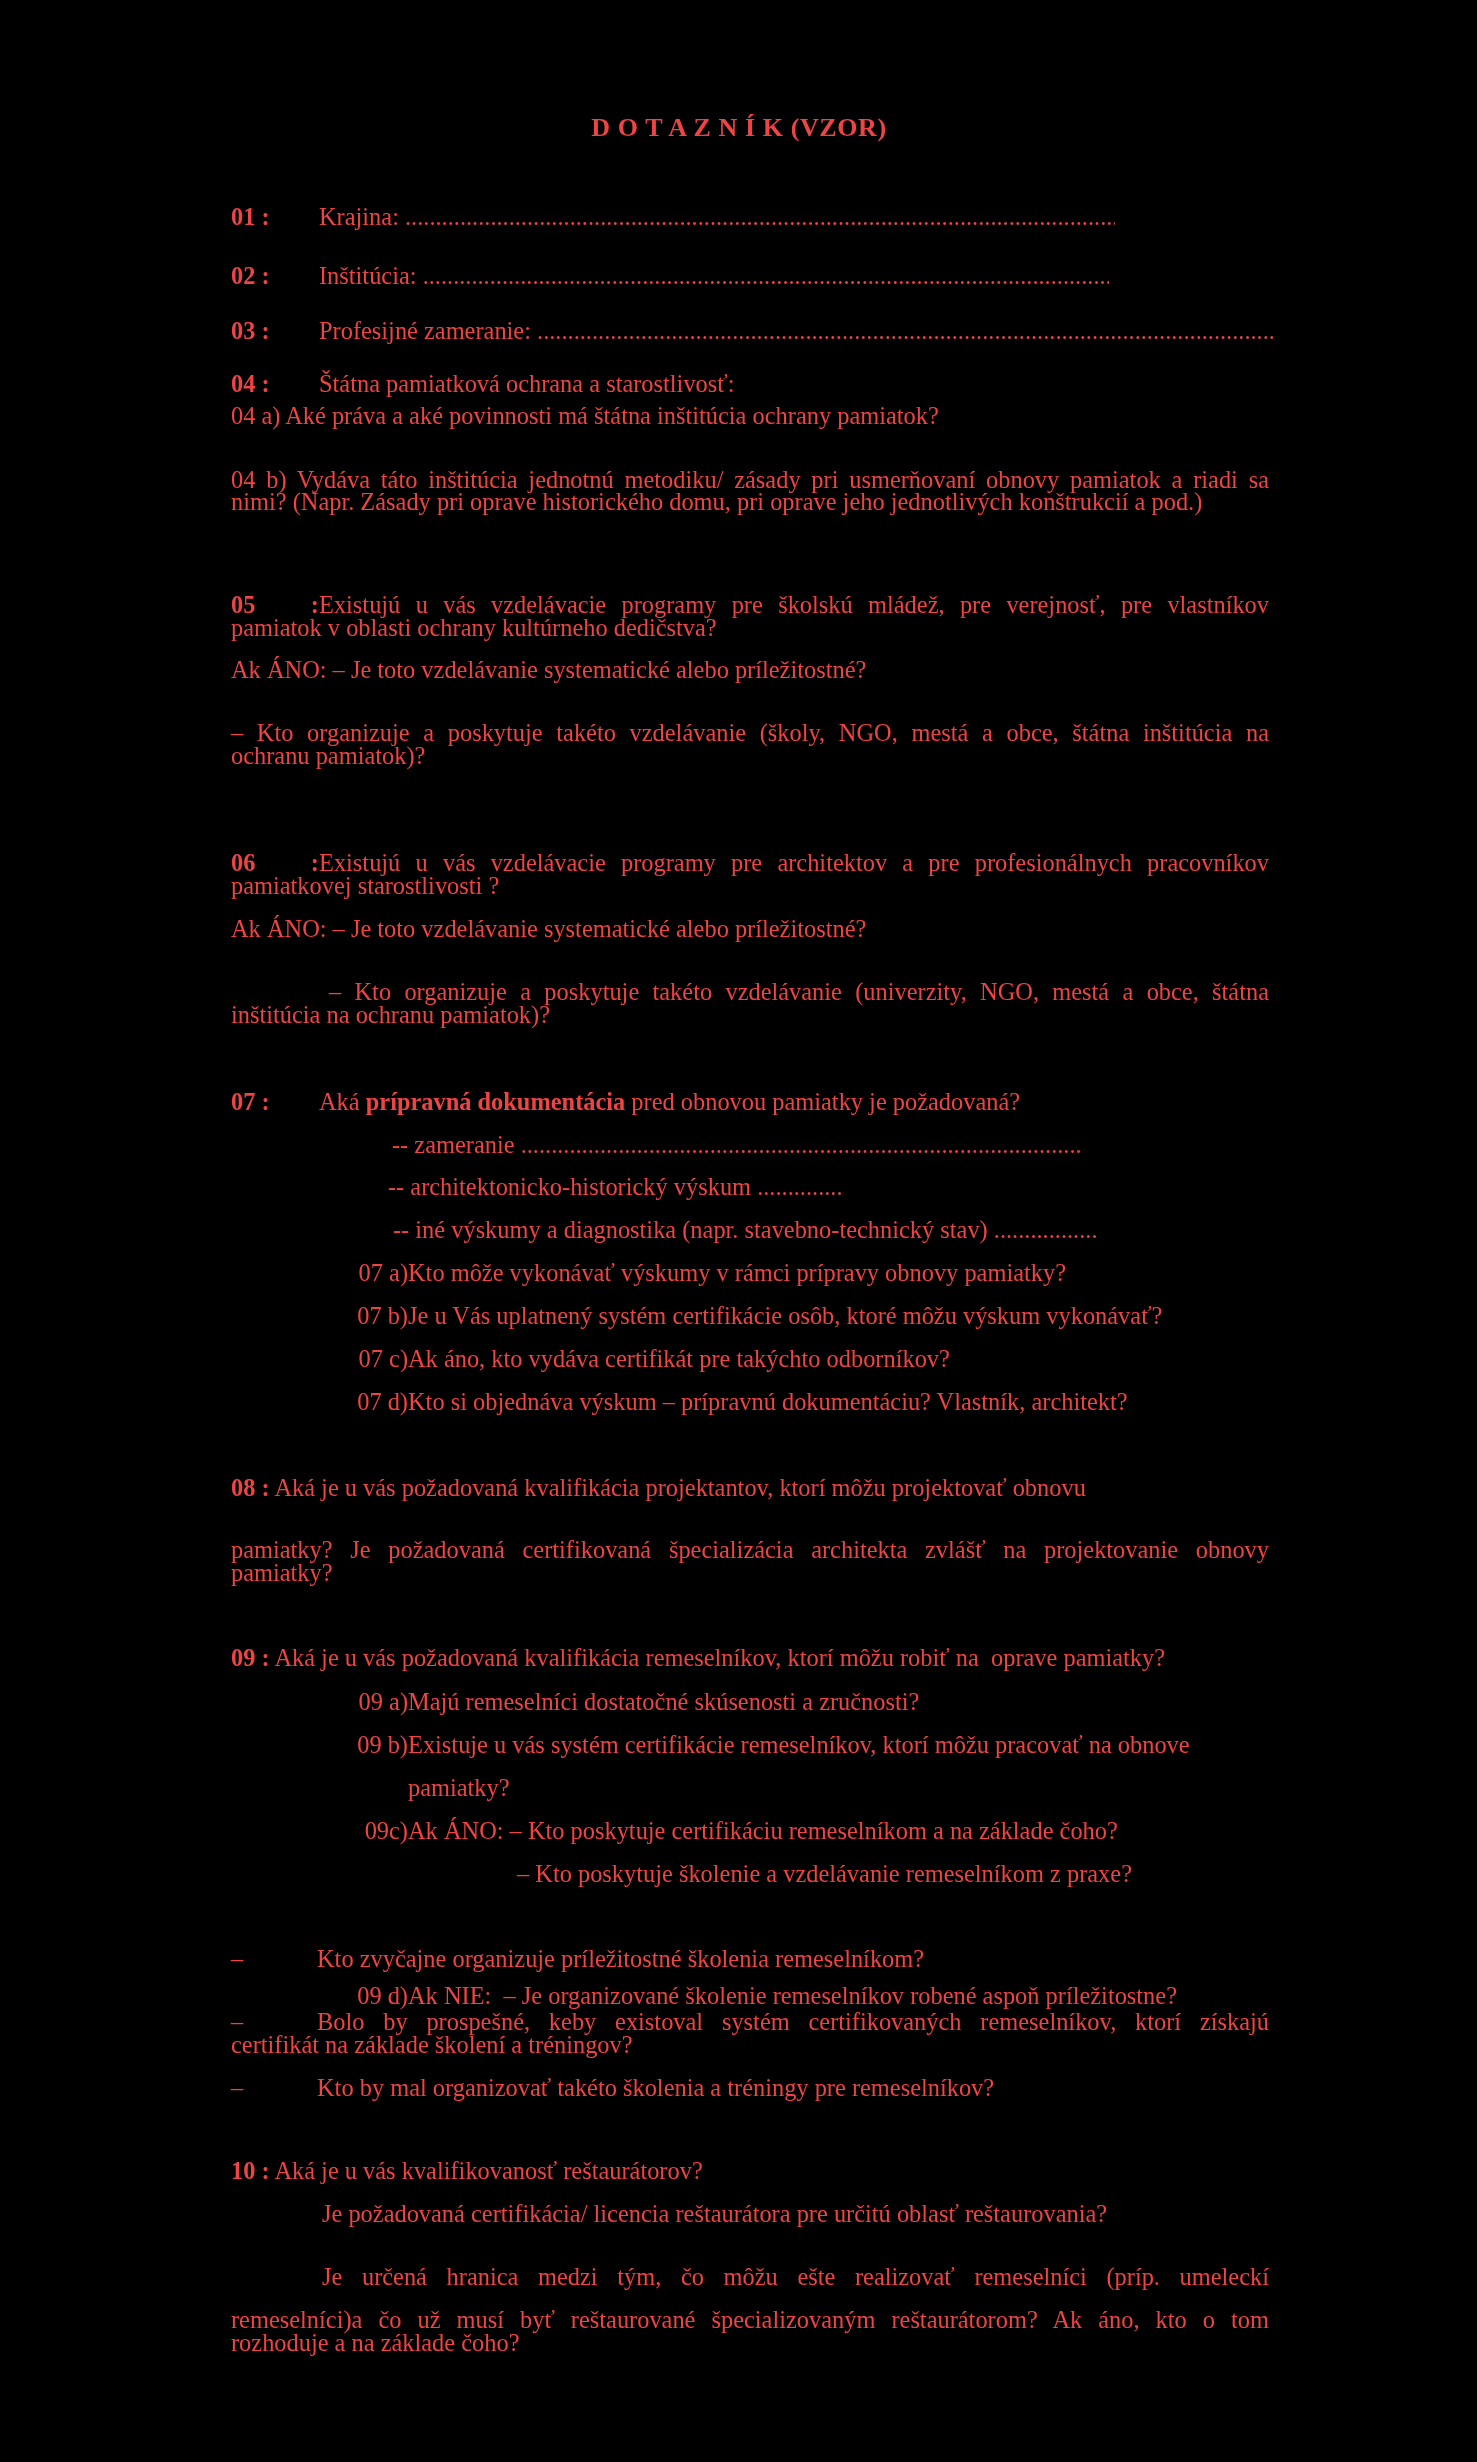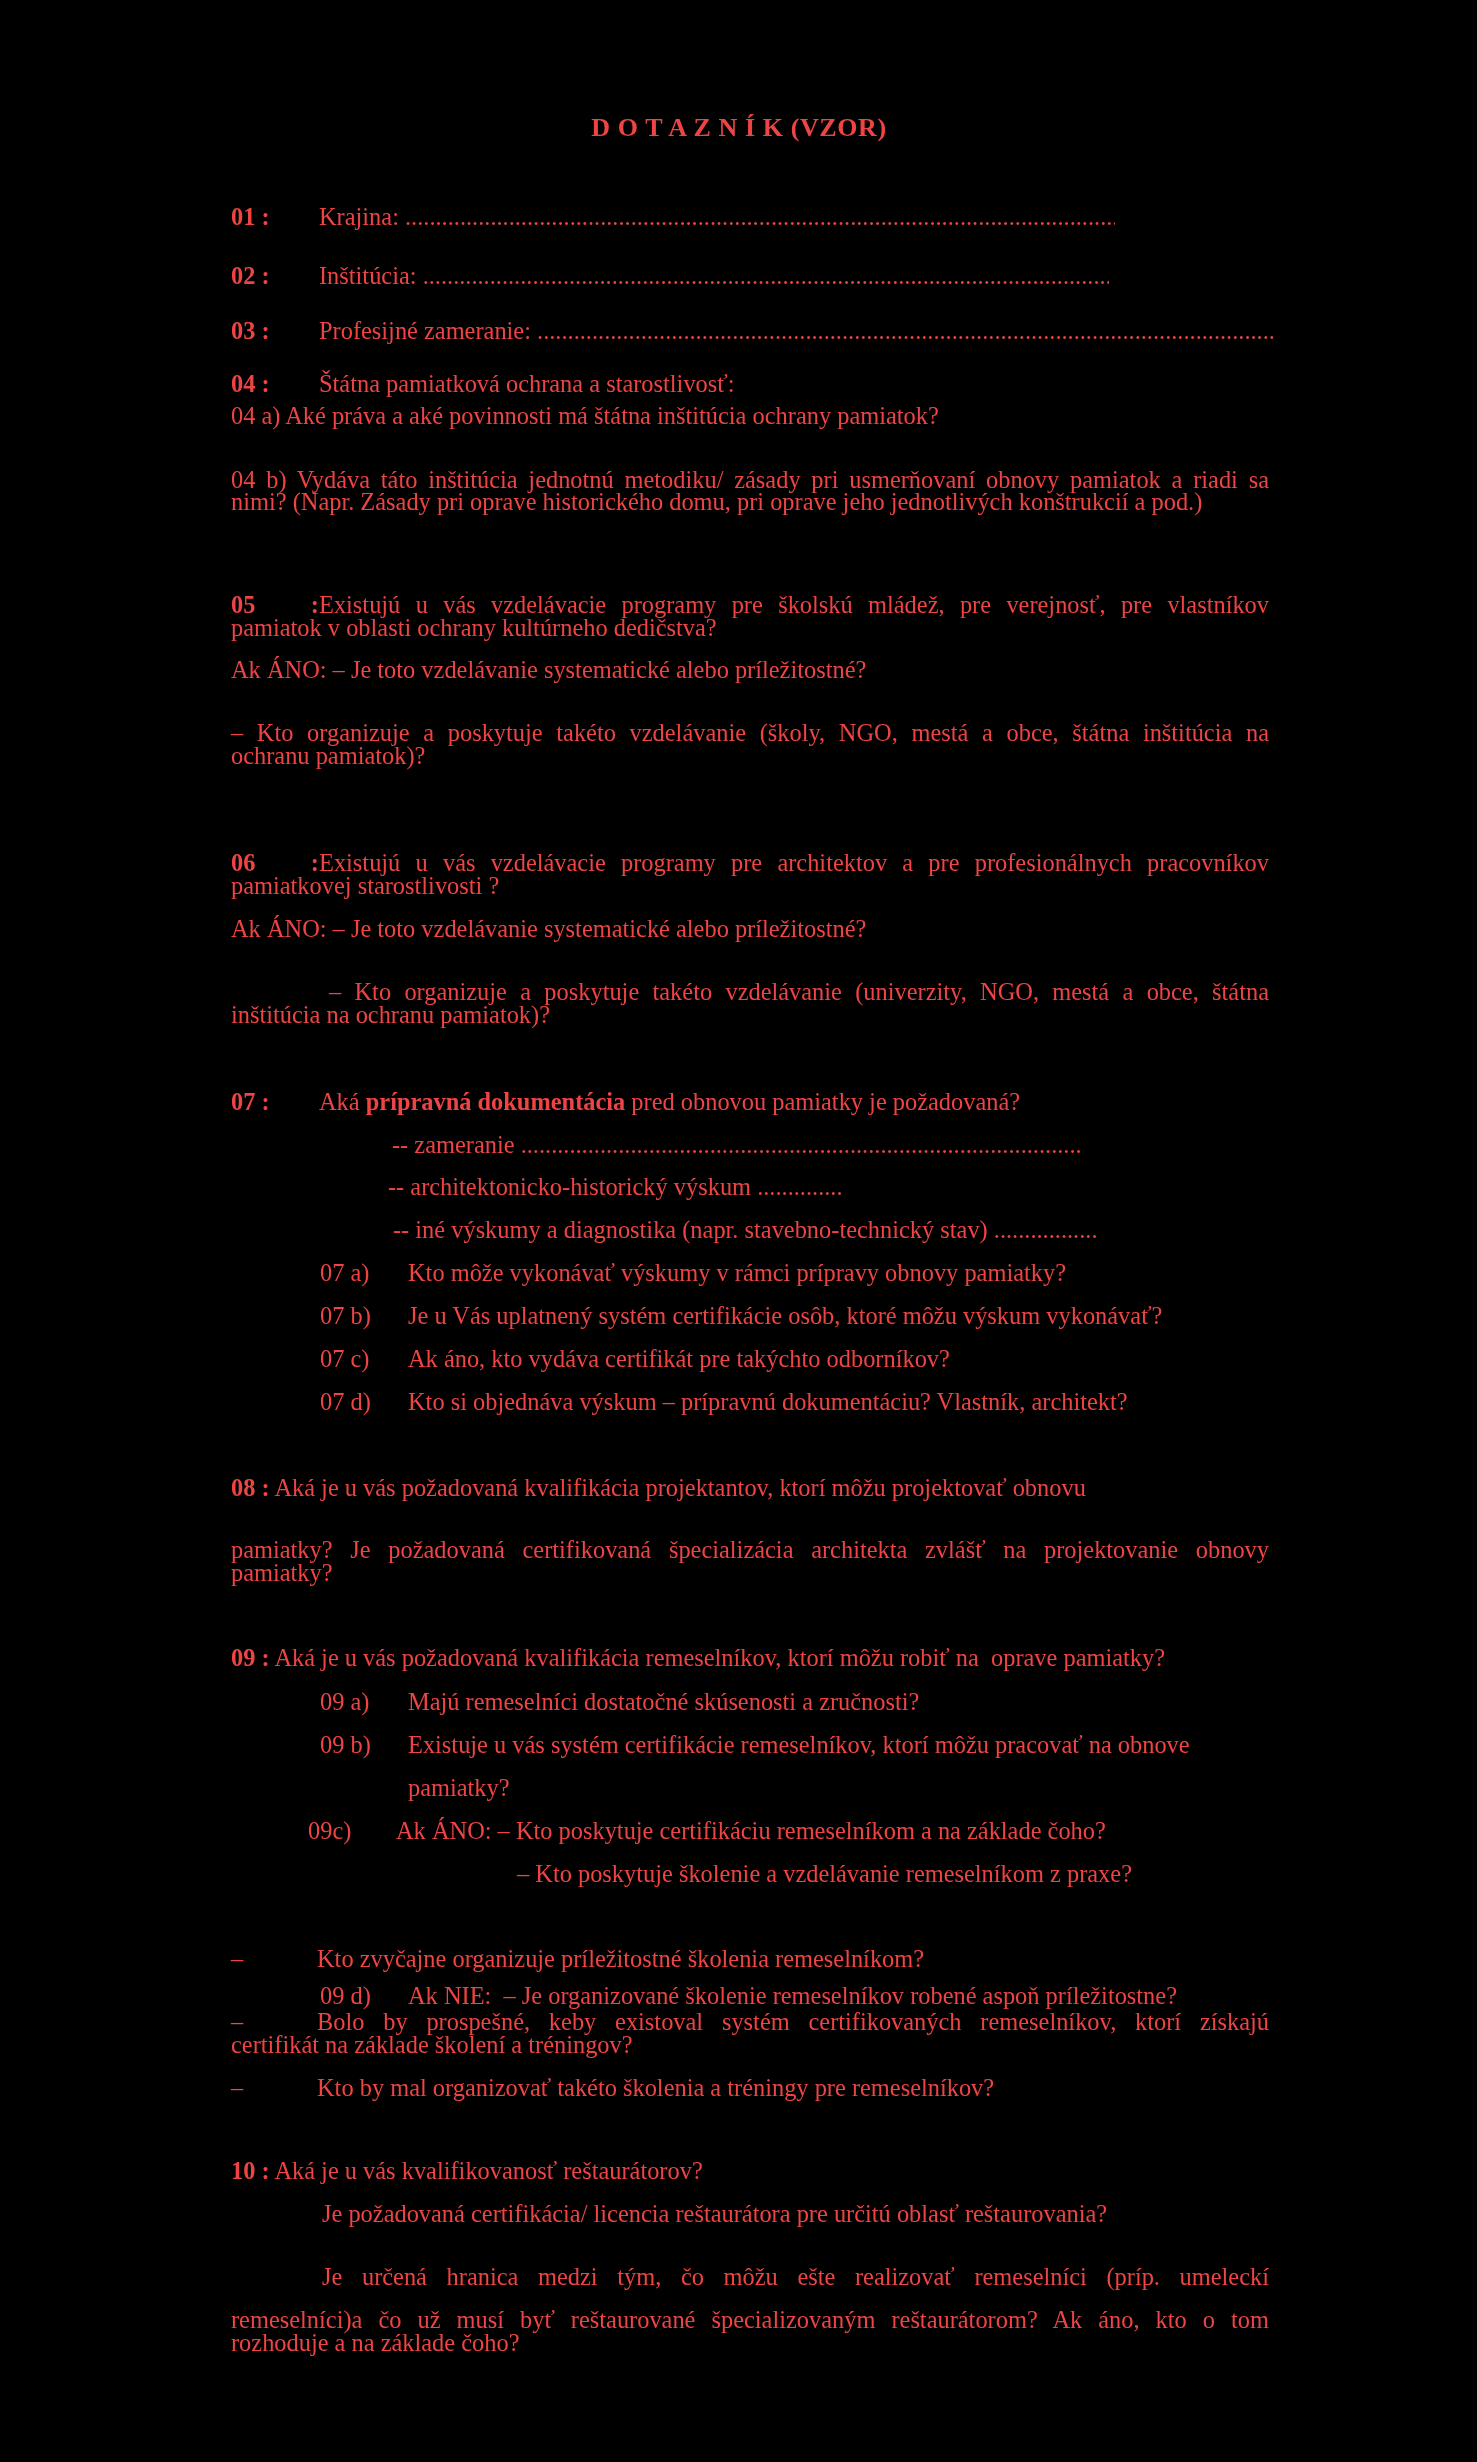--- a/index.html
+++ b/index.html
@@ -15,21 +15,21 @@
   }
   .ln{position:absolute;white-space:pre;}
   .clip{overflow:hidden;text-overflow:clip;}
   .just{white-space:normal;text-align:justify;text-align-last:justify;margin-top:20px;}
   .title{
     left:0;width:1478px;text-align:center;
     font-weight:bold;font-size:26px;letter-spacing:0.6px;white-space:pre;
   }
   .num{font-weight:bold;display:inline-block;width:88px;}
   .numflow{font-weight:bold;}
-  .subnum{display:inline-block;width:88px;}
+  .subnum{display:inline-block;width:88px;text-align:right;}
   .dashtab{display:inline-block;width:86px;}
   .b{font-weight:normal;}
   .bi{font-weight:bold;}
   .dots{letter-spacing:0px;}
 </style>
 </head>
 <body>
 
 <div class="page">
 
@@ -68,21 +68,21 @@
   <div class="ln" style="top:1388px;left:320px"><span class="subnum">07 d)</span><span>Kto si objednáva výskum – prípravnú dokumentáciu? Vlastník, architekt?</span></div>
 
   <div class="ln" style="top:1474px;left:231px"><span class="numflow">08 :</span><span> Aká je u vás požadovaná </span><span class="b">kvalifikácia projektantov</span><span>, ktorí môžu projektovať obnovu</span></div>
   <div class="ln just" style="top:1516px;left:231px;width:1038px">pamiatky? Je požadovaná certifikovaná špecializácia architekta zvlášť na projektovanie obnovy</div>
   <div class="ln" style="top:1559px;left:231px">pamiatky?</div>
 
   <div class="ln" style="top:1644px;left:231px"><span class="numflow">09 :</span><span> Aká je u vás požadovaná </span><span class="b">kvalifikácia remeselníkov</span><span>, ktorí môžu robiť na  oprave pamiatky?</span></div>
   <div class="ln" style="top:1688px;left:320px"><span class="subnum">09 a)</span><span>Majú remeselníci dostatočné skúsenosti a zručnosti?</span></div>
   <div class="ln" style="top:1731px;left:320px"><span class="subnum">09 b)</span><span>Existuje u vás systém certifikácie remeselníkov, ktorí môžu pracovať na obnove</span></div>
   <div class="ln" style="top:1774px;left:408px">pamiatky?</div>
-  <div class="ln" style="top:1817px;left:308px"><span class="subnum">09c)</span><span>Ak ÁNO: – Kto poskytuje certifikáciu remeselníkom a na základe čoho?</span></div>
+  <div class="ln" style="top:1817px;left:320px"><span class="subnum">09c)</span><span>Ak ÁNO: – Kto poskytuje certifikáciu remeselníkom a na základe čoho?</span></div>
   <div class="ln" style="top:1860px;left:517px">– Kto poskytuje školenie a vzdelávanie remeselníkom z praxe?</div>
   <div class="ln" style="top:1982px;left:320px"><span class="subnum">09 d)</span><span>Ak NIE:  – Je organizované školenie remeselníkov robené aspoň príležitostne?</span></div>
   <div class="ln" style="top:1945px;left:231px"><span class="dashtab">–</span><span>Kto zvyčajne organizuje príležitostné školenia remeselníkom?</span></div>
   <div class="ln just" style="top:1988px;left:231px;width:1038px"><span class="dashtab">–</span><span>Bolo by prospešné, keby existoval systém certifikovaných remeselníkov, ktorí získajú</span></div>
   <div class="ln" style="top:2031px;left:231px">certifikát na základe školení a tréningov?</div>
   <div class="ln" style="top:2074px;left:231px"><span class="dashtab">–</span><span>Kto by mal organizovať takéto školenia a tréningy pre remeselníkov?</span></div>
 
   <div class="ln" style="top:2157px;left:231px"><span class="numflow">10 :</span><span> Aká je u vás </span><span class="b">kvalifikovanosť reštaurátorov</span><span>?</span></div>
   <div class="ln" style="top:2200px;left:322px">Je požadovaná certifikácia/ licencia reštaurátora pre určitú oblasť reštaurovania?</div>
   <div class="ln just" style="top:2243px;left:322px;width:947px">Je určená hranica medzi tým, čo môžu ešte realizovať remeselníci (príp. umeleckí</div>

